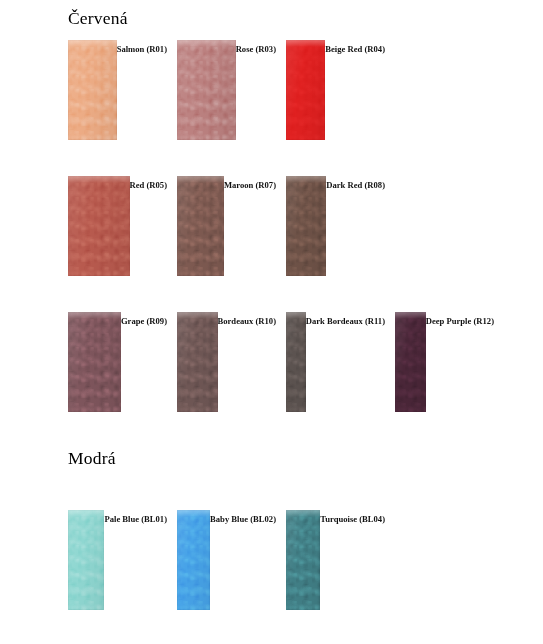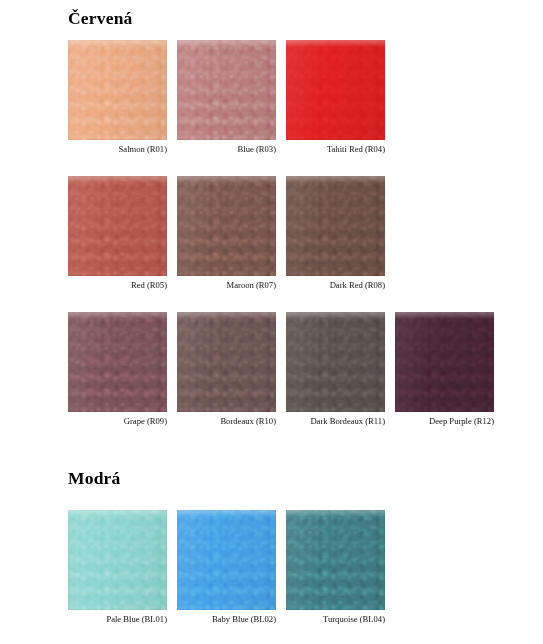--- a/index.html
+++ b/index.html
@@ -20,42 +20,43 @@
     left: 0;
     top: 0;
     width: 543px;
     height: 644px;
   }
 
   .section-heading {
     position: absolute;
     left: 68px;
     font-family: "Liberation Serif", "DejaVu Serif", serif;
-    font-weight: bold;
+    font-weight: normal;
     font-size: 17.5px;
     color: #000000;
     letter-spacing: 0.2px;
     white-space: nowrap;
     line-height: 1;
   }
 
   .swatch-row {
     position: absolute;
     left: 68px;
     width: 410px;
     display: flex;
     flex-direction: row;
     gap: 10px;
   }
 
   .swatch-cell {
     width: 99px;
     display: flex;
-    flex-direction: column;
-    align-items: flex-end;
+    flex-direction: row;
+    align-items: flex-start;
+    font-weight: bold;
   }
 
   .swatch-chip {
     width: 99px;
     height: 100px;
     position: relative;
     overflow: hidden;
     box-shadow: inset 0 0 0 1px rgba(0,0,0,0.035);
   }
 
@@ -131,29 +132,29 @@
         <div class="topfade"></div>
       </div>
       <div class="swatch-label">Salmon (R01)</div>
     </div>
     <div class="swatch-cell">
       <div class="swatch-chip" style="background-color: rgb(188, 129, 128);">
         <div class="grain"></div>
         <div class="sheen"></div>
         <div class="topfade"></div>
       </div>
-      <div class="swatch-label">Blue (R03)</div>
+      <div class="swatch-label">Rose (R03)</div>
     </div>
     <div class="swatch-cell">
       <div class="swatch-chip" style="background-color: rgb(224, 32, 32);">
         <div class="grain"></div>
         <div class="sheen"></div>
         <div class="topfade"></div>
       </div>
-      <div class="swatch-label">Tahiti Red (R04)</div>
+      <div class="swatch-label">Beige Red (R04)</div>
     </div>
   </div>
 
   <div class="swatch-row" style="top:176px;">
     <div class="swatch-cell">
       <div class="swatch-chip" style="background-color: rgb(184, 90, 78);">
         <div class="grain"></div>
         <div class="sheen"></div>
         <div class="topfade"></div>
       </div>
@@ -205,21 +206,21 @@
     <div class="swatch-cell">
       <div class="swatch-chip" style="background-color: rgb(74, 38, 56);">
         <div class="grain"></div>
         <div class="sheen"></div>
         <div class="topfade"></div>
       </div>
       <div class="swatch-label">Deep Purple (R12)</div>
     </div>
   </div>
 
-  <div class="section-heading" style="top:470px;">Modrá</div>
+  <div class="section-heading" style="top:450px;">Modrá</div>
 
   <div class="swatch-row" style="top:510px;">
     <div class="swatch-cell">
       <div class="swatch-chip" style="background-color: rgb(143, 215, 209);">
         <div class="grain"></div>
         <div class="sheen"></div>
         <div class="topfade"></div>
       </div>
       <div class="swatch-label">Pale Blue (BL01)</div>
     </div>

